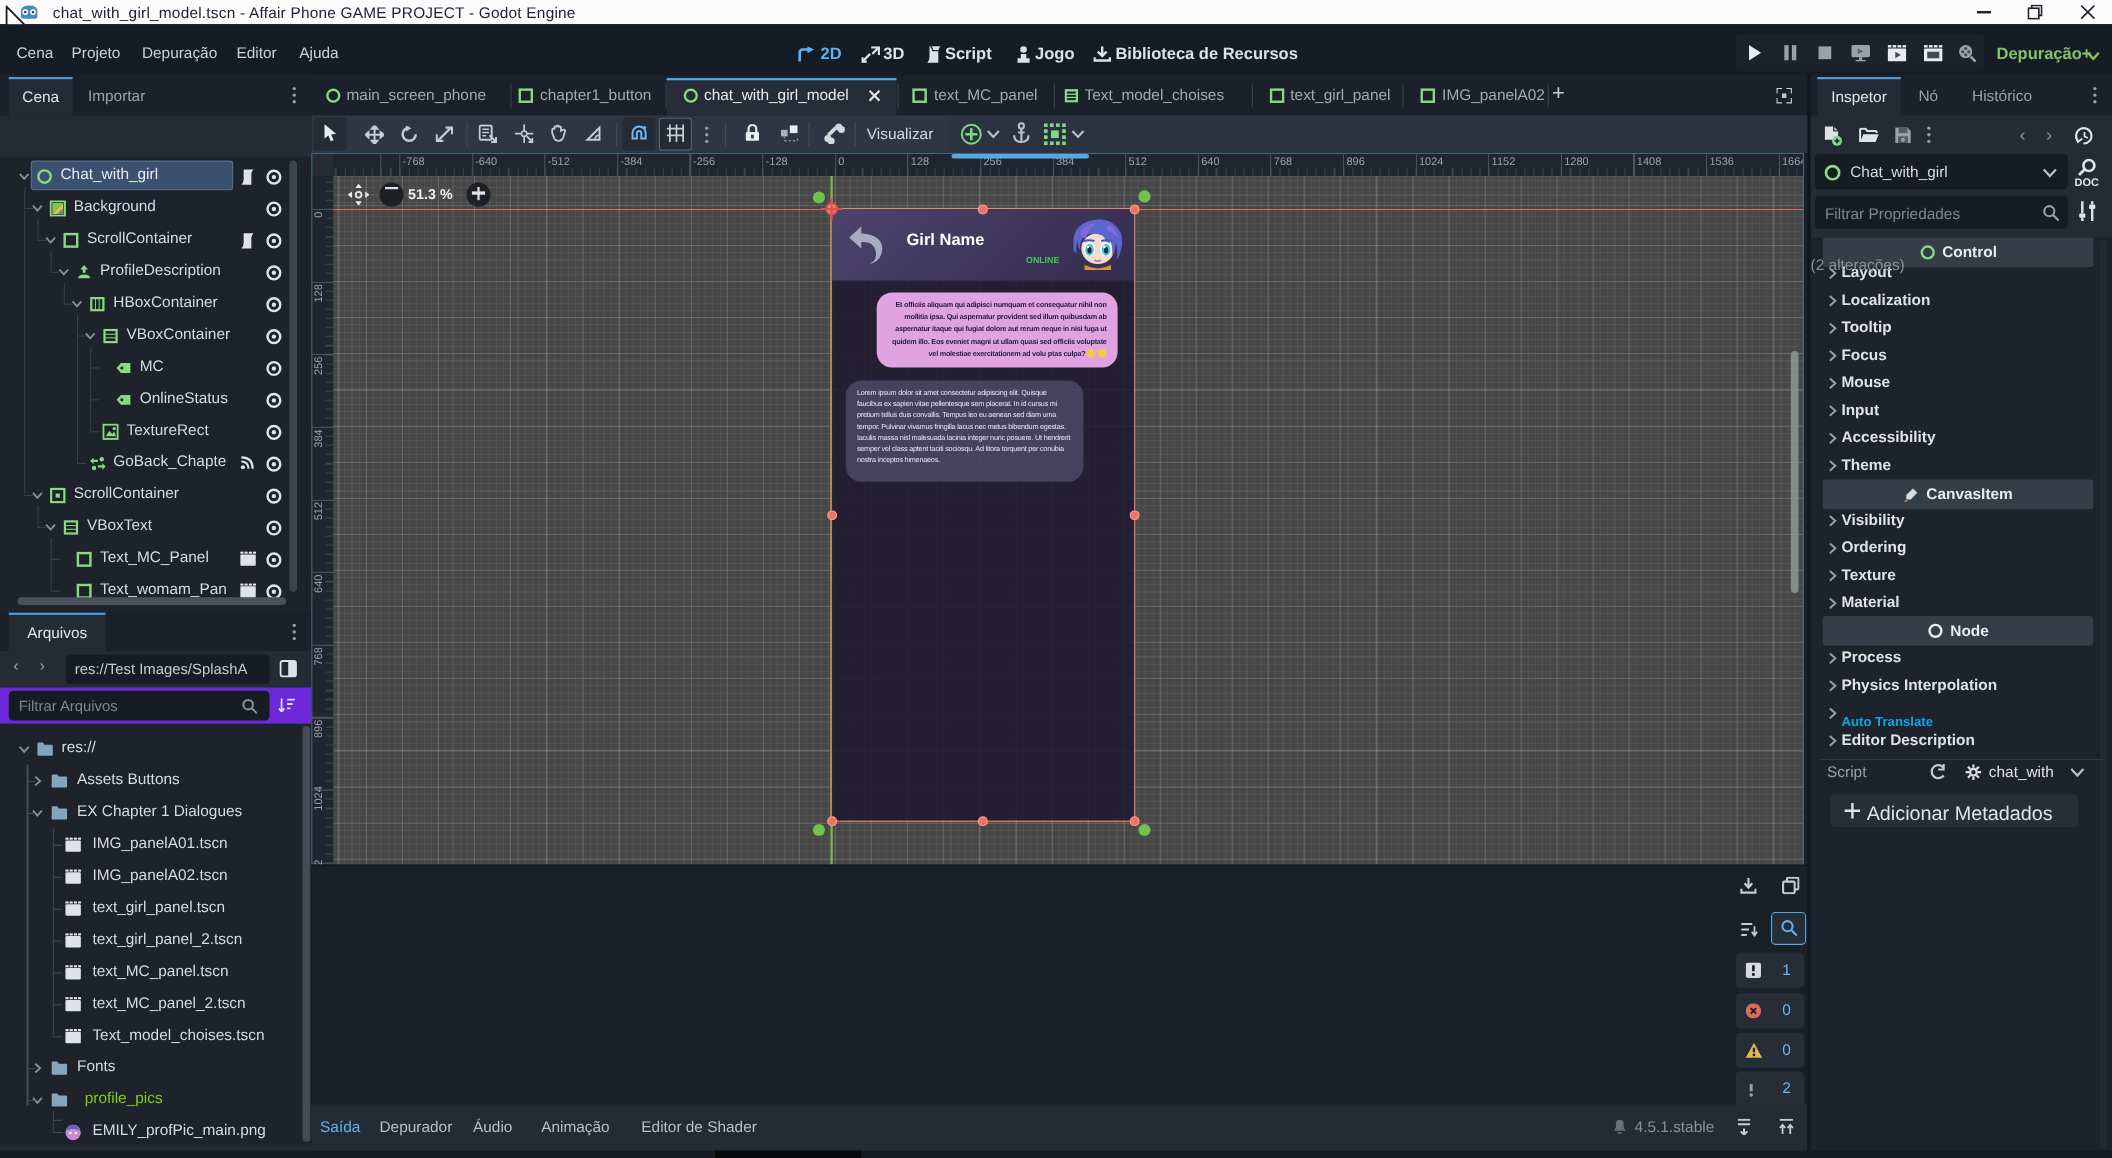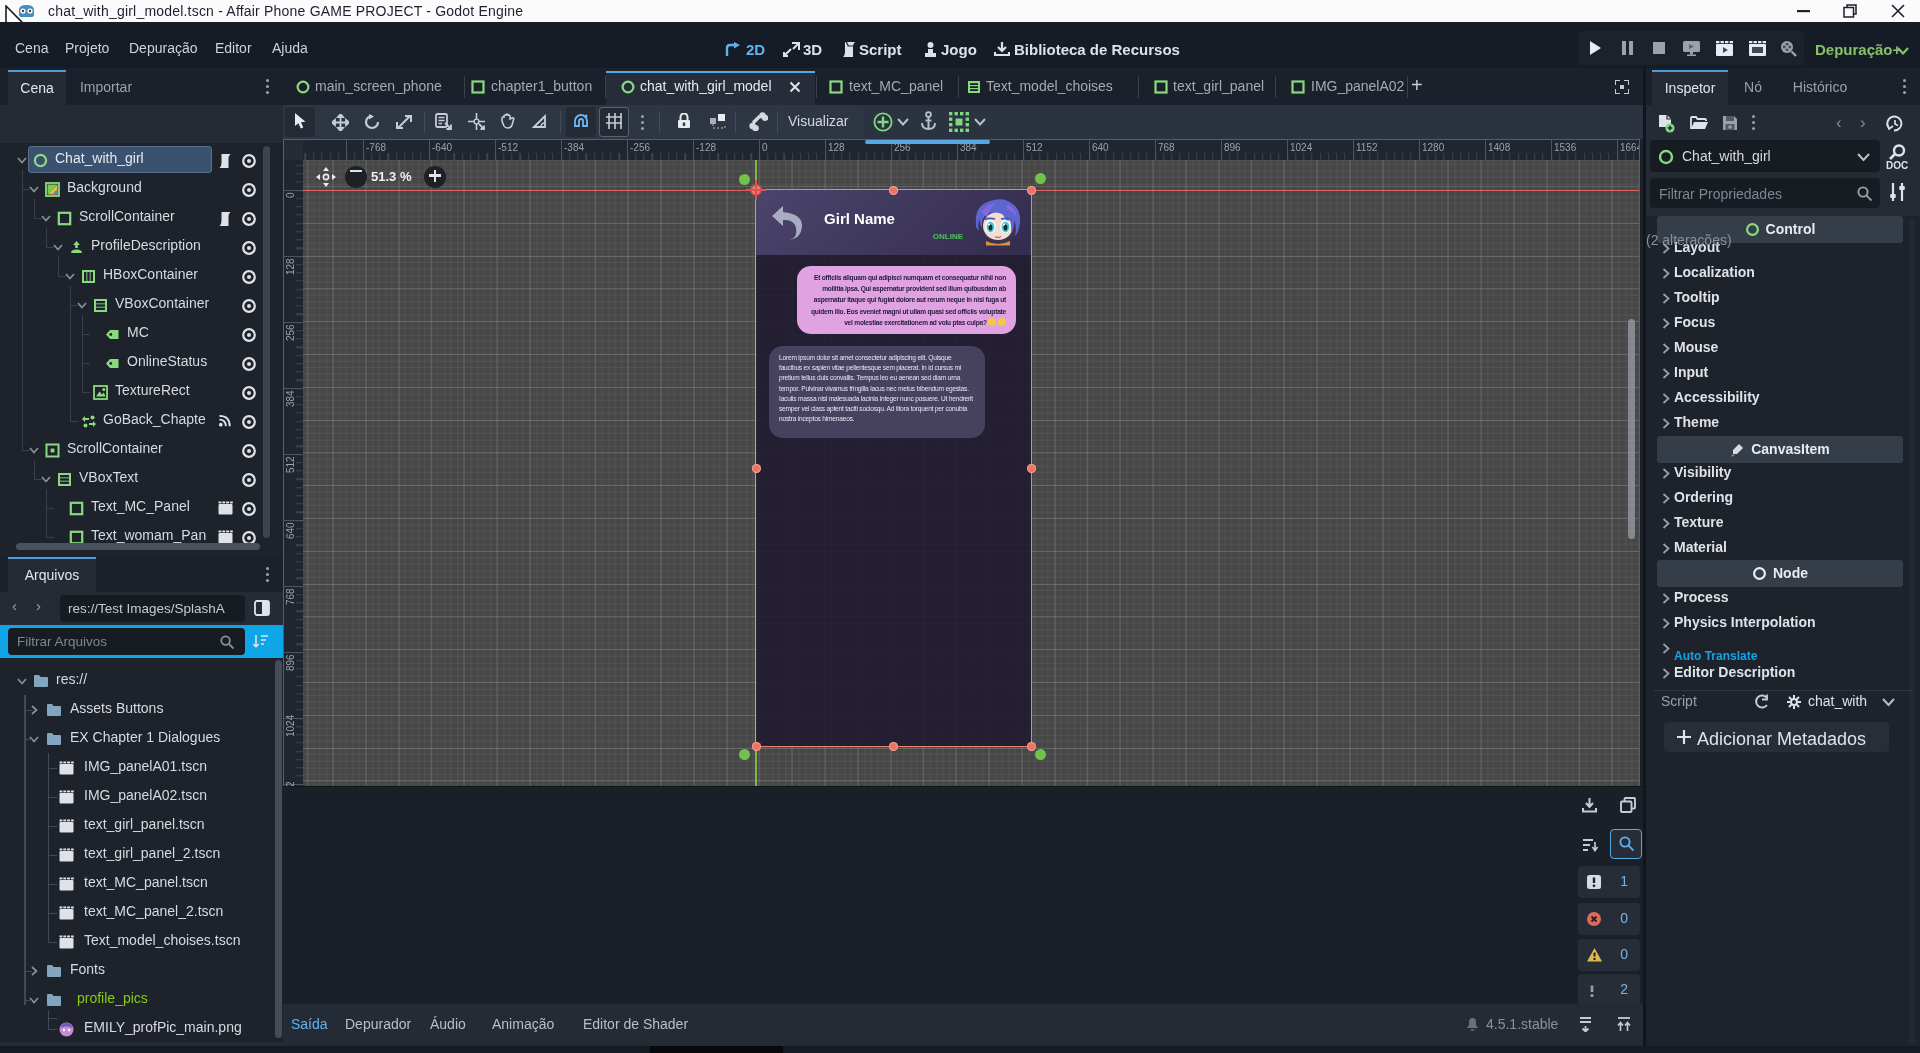--- a/index.html
+++ b/index.html
@@ -388,21 +388,21 @@
       </div>
       <div class="abs" style="left:0;top:36px;width:283px;height:33px;background:#252b35">
         <span class="abs" style="left:12px;top:5px;color:#9aa1ab;font-size:15px">‹</span>
         <span class="abs" style="left:36px;top:5px;color:#9aa1ab;font-size:15px">›</span>
         <div class="ginput" style="left:60px;top:3px;width:185px;height:27px;font-size:13.5px;line-height:27px;color:#c6cbd3"><span style="margin-left:8px">res://Test Images/SplashA</span></div>
         <svg class="ic" style="left:254px;top:8px" width="16" height="16" viewBox="0 0 16 16">
             <rect x="1" y="1" width="14" height="14" rx="2" fill="none" stroke="#dfe3e8" stroke-width="1.8"></rect>
             <rect x="8" y="1" width="7" height="14" fill="#dfe3e8"></rect>
           </svg>
       </div>
-      <div class="abs" style="left:0;top:69px;width:283px;height:33px;background:#0ea5e9">
+      <div class="abs" style="left:0;top:69px;width:283px;height:33px;background:#6d28d9">
         <div class="ginput" style="left:8px;top:3px;width:237px;height:27px;font-size:13.5px;line-height:27px"><span style="margin-left:9px">Filtrar Arquivos</span>
           <svg class="ic" style="left:212px;top:7px" width="14" height="14" viewBox="0 0 14 14">
               <circle cx="5.6" cy="5.6" r="4.3" fill="none" stroke="#8a919b" stroke-width="1.8"></circle>
               <path d="M9 9 L13.5 13.5" stroke="#8a919b" stroke-width="1.8"></path>
             </svg>
         </div>
         <svg class="ic" style="left:253px;top:8px" width="16" height="16" viewBox="0 0 16 16">
             <path d="M3 2 L3 14 M3 14 L0.5 11 M3 14 L5.5 11" stroke="#dfe3e8" stroke-width="1.6" fill="none"></path>
             <path d="M8 3 L15 3 M8 7 L13 7 M8 11 L11 11" stroke="#dfe3e8" stroke-width="1.6"></path>
           </svg>

